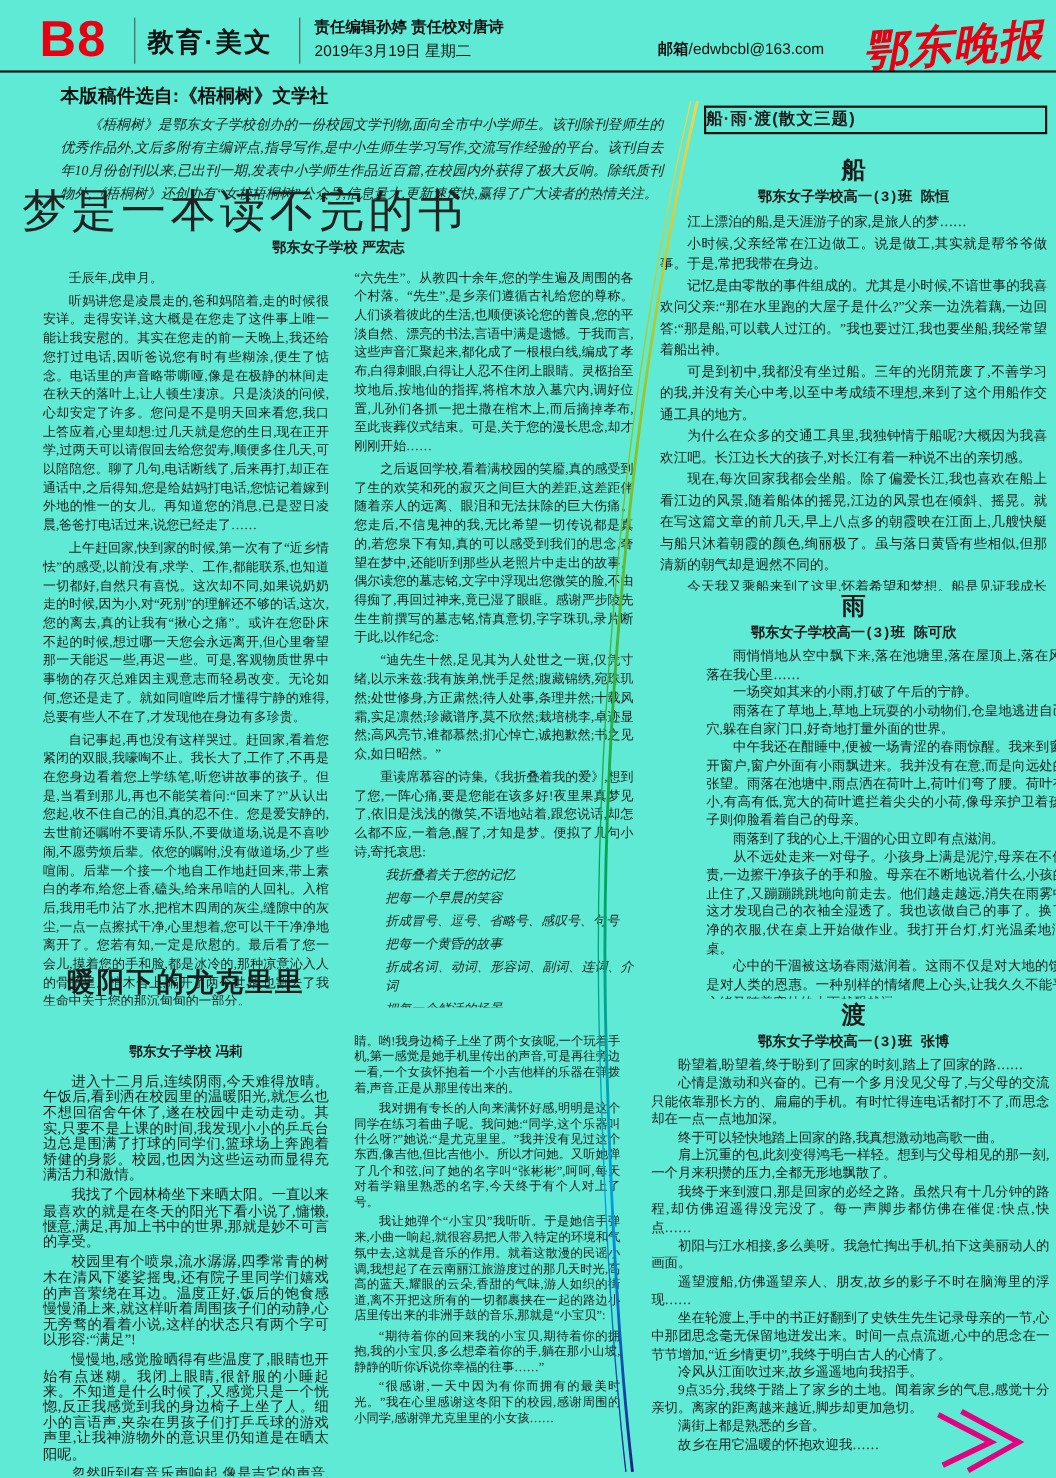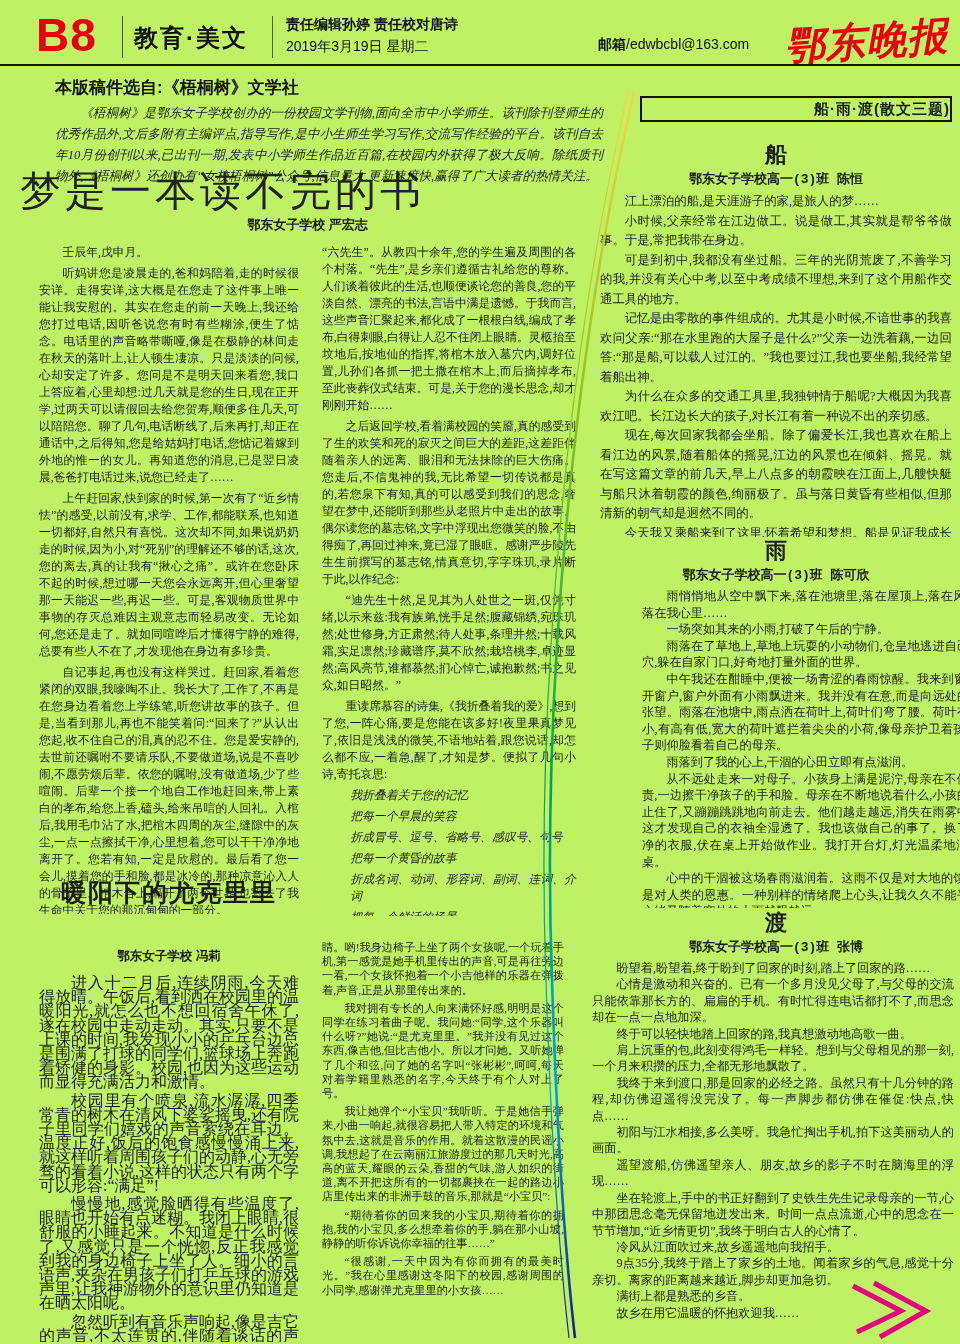--- a/index.html
+++ b/index.html
@@ -1,16 +1,16 @@
 <!DOCTYPE html>
 <html><head>
 <meta charset="utf-8">
 <style>
   html,body{margin:0;padding:0;background:#888;}
-  .page{position:relative;width:960px;height:1344px;background:#bef264;margin:0 auto;overflow:hidden;
+  .page{position:relative;width:960px;height:1344px;background:#5eead4;margin:0 auto;overflow:hidden;
         font-family:"Liberation Serif","DejaVu Serif",serif;color:#1c1c1c;}
   
   .hdr-rule{position:absolute;left:0;top:64px;width:960px;height:2px;background:#111;}
   .pageno{position:absolute;left:36px;top:8px;font-family:"Liberation Sans","DejaVu Sans",sans-serif;
           font-weight:bold;font-size:46px;letter-spacing:1px;}
   .hdr-div{position:absolute;top:16px;width:1px;height:42px;background:#555;}
   .section-name{position:absolute;left:134px;top:22px;font-family:"Liberation Sans","DejaVu Sans",sans-serif;
           font-weight:bold;font-size:24px;letter-spacing:2px;color:#111;}
   .editor-line{position:absolute;left:286px;top:16px;font-family:"Liberation Sans","DejaVu Sans",sans-serif;
           font-weight:bold;font-size:14px;color:#111;}
@@ -38,25 +38,25 @@
   .newsbody p{margin:4px;text-indent:2em;}
   .newsbody p.cont{text-indent:0;}
   .m-col1{position:absolute;left:35px;top:240px;width:268px;height:674px;}
   .m-col2{position:absolute;left:318px;top:240px;width:262px;height:676px;}
   .poem p{text-indent:0 !important;padding-left:2.4em;font-style:italic;}
   
   .b-title{position:absolute;left:35px;top:876px;width:268px;text-align:center;
           font-family:"Liberation Sans","DejaVu Sans",sans-serif;font-weight:bold;font-size:25px;letter-spacing:2px;}
   .b-byline{position:absolute;left:35px;top:948px;width:268px;text-align:center;
           font-family:"Liberation Sans","DejaVu Sans",sans-serif;font-weight:bold;font-size:12.5px;}
-  .b-col1{position:absolute;left:35px;top:972px;width:268px;height:370px;font-size:16px;line-height:14.2px;}
+  .b-col1{position:absolute;left:35px;top:972px;width:268px;height:370px;font-size:13px;line-height:14.2px;}
   .b-col2{position:absolute;left:318px;top:936px;width:250px;height:406px;font-size:11.2px;line-height:14.2px;}
   
   .panel-head{position:absolute;left:640px;top:96px;width:312px;height:26px;border:2px solid #111;
-          box-sizing:border-box;text-align:right;font-family:"Liberation Sans","DejaVu Sans",sans-serif;
+          box-sizing:border-box;text-align:left;font-family:"Liberation Sans","DejaVu Sans",sans-serif;
           font-weight:bold;font-size:15px;line-height:22px;letter-spacing:1px;}
   .essay-title{position:absolute;width:352px;left:600px;text-align:center;
           font-family:"Liberation Sans","DejaVu Sans",sans-serif;font-weight:bold;font-size:22px;}
   .essay-byline{position:absolute;width:352px;left:600px;text-align:center;
           font-family:Liberation Mono, monospace;font-weight:bold;font-size:13px;}
   .essay-body{position:absolute;left:600px;width:352px;text-align:justify;overflow:hidden;}
   .essay-body p{margin:0;text-indent:2em;}
   #boat-t{top:140px;} #boat-b{top:170px;} #boat-x{top:192px;height:345px;font-size:12.4px;line-height:19.5px;}
   #rain-t{top:536px;} #rain-b{top:566px;} #rain-x{top:588px;height:320px;font-size:12.2px;line-height:16.6px;margin-left:42px;}
   #ferry-t{top:908px;} #ferry-b{top:938px;} #ferry-x{top:960px;height:378px;font-size:12.2px;line-height:16.4px;left:592px;width:362px;}
@@ -109,41 +109,42 @@
         <p>把每一个鲜活的场景</p>
         <p>折成素净的插图</p>
         <p>把关于您的回忆</p>
       </div>
   </div>
 
   <div class="b-title">暖阳下的尤克里里</div>
   <div class="b-byline">鄂东女子学校 冯莉</div>
   <div class="newsbody b-col1">
       <p>进入十二月后,连续阴雨,今天难得放晴。午饭后,看到洒在校园里的温暖阳光,就怎么也不想回宿舍午休了,遂在校园中走动走动。其实,只要不是上课的时间,我发现小小的乒乓台边总是围满了打球的同学们,篮球场上奔跑着矫健的身影。校园,也因为这些运动而显得充满活力和激情。</p>
+      <p>我找了个园林椅坐下来晒太阳。一直以来最喜欢的就是在冬天的阳光下看小说了,慵懒,惬意,满足,再加上书中的世界,那就是妙不可言的享受。</p>
       <p>校园里有个喷泉,流水潺潺,四季常青的树木在清风下婆娑摇曳,还有院子里同学们嬉戏的声音萦绕在耳边。温度正好,饭后的饱食感慢慢涌上来,就这样听着周围孩子们的动静,心无旁骛的看着小说,这样的状态只有两个字可以形容:“满足”!</p>
       <p>慢慢地,感觉脸晒得有些温度了,眼睛也开始有点迷糊。我闭上眼睛,很舒服的小睡起来。不知道是什么时候了,又感觉只是一个恍惚,反正我感觉到我的身边椅子上坐了人。细小的言语声,夹杂在男孩子们打乒乓球的游戏声里,让我神游物外的意识里仍知道是在晒太阳呢。</p>
       <p>忽然听到有音乐声响起,像是吉它的声音,不太连贯的,伴随着谈话的声音。这让我睁开了眼</p>
     </div>
   <div class="newsbody b-col2">
       <p class="cont">睛。哟!我身边椅子上坐了两个女孩呢,一个玩着手机,第一感觉是她手机里传出的声音,可是再往旁边一看,一个女孩怀抱着一个小吉他样的乐器在弹拨着,声音,正是从那里传出来的。</p>
       <p>我对拥有专长的人向来满怀好感,明明是这个同学在练习着曲子呢。我问她:“同学,这个乐器叫什么呀?”她说:“是尤克里里。”我并没有见过这个东西,像吉他,但比吉他小。所以才问她。又听她弹了几个和弦,问了她的名字叫“张彬彬”,呵呵,每天对着学籍里熟悉的名字,今天终于有个人对上了号。</p>
       <p>我让她弹个“小宝贝”我听听。于是她信手弹来,小曲一响起,就很容易把人带入特定的环境和气氛中去,这就是音乐的作用。就着这散漫的民谣小调,我想起了在云南丽江旅游度过的那几天时光,高高的蓝天,耀眼的云朵,香甜的气味,游人如织的街道,离不开把这所有的一切都裹挟在一起的路边小店里传出来的非洲手鼓的音乐,那就是“小宝贝”:</p>
       <p>“期待着你的回来我的小宝贝,期待着你的拥抱,我的小宝贝,多么想牵着你的手,躺在那小山坡,静静的听你诉说你幸福的往事……”</p>
       <p>“很感谢,一天中因为有你而拥有的最美时光。”我在心里感谢这冬阳下的校园,感谢周围的小同学,感谢弹尤克里里的小女孩……</p>
     </div>
 
   <div class="panel-head">船·雨·渡(散文三题)</div>
 
   <div class="essay-title" id="boat-t">船</div>
   <div class="essay-byline" id="boat-b">鄂东女子学校高一(3)班 陈恒</div>
   <div class="essay-body newsbody" id="boat-x">
       <p>江上漂泊的船,是天涯游子的家,是旅人的梦……</p>
       <p>小时候,父亲经常在江边做工。说是做工,其实就是帮爷爷做事。于是,常把我带在身边。</p>
+      <p>记忆是由零散的事件组成的。尤其是小时候,不谙世事的我喜欢问父亲:“那在水里跑的大屋子是什么?”父亲一边洗着藕,一边回答:“那是船,可以载人过江的。”我也要过江,我也要坐船,我经常望着船出神。</p>
       <p>可是到初中,我都没有坐过船。三年的光阴荒废了,不善学习的我,并没有关心中考,以至中考成绩不理想,来到了这个用船作交通工具的地方。</p>
-      <p>记忆是由零散的事件组成的。尤其是小时候,不谙世事的我喜欢问父亲:“那在水里跑的大屋子是什么?”父亲一边洗着藕,一边回答:“那是船,可以载人过江的。”我也要过江,我也要坐船,我经常望着船出神。</p>
       <p>为什么在众多的交通工具里,我独钟情于船呢?大概因为我喜欢江吧。长江边长大的孩子,对长江有着一种说不出的亲切感。</p>
       <p>现在,每次回家我都会坐船。除了偏爱长江,我也喜欢在船上看江边的风景,随着船体的摇晃,江边的风景也在倾斜、摇晃。就在写这篇文章的前几天,早上八点多的朝霞映在江面上,几艘快艇与船只沐着朝霞的颜色,绚丽极了。虽与落日黄昏有些相似,但那清新的朝气却是迥然不同的。</p>
       <p>今天我又乘船来到了这里,怀着希望和梦想。船是见证我成长的唯一桥梁……</p>
     </div>
 
   <div class="essay-title" id="rain-t">雨</div>
   <div class="essay-byline" id="rain-b">鄂东女子学校高一(3)班 陈可欣</div>
   <div class="essay-body newsbody" id="rain-x">
       <p>雨悄悄地从空中飘下来,落在池塘里,落在屋顶上,落在风中,也落在我心里……</p>
       <p>一场突如其来的小雨,打破了午后的宁静。</p>

